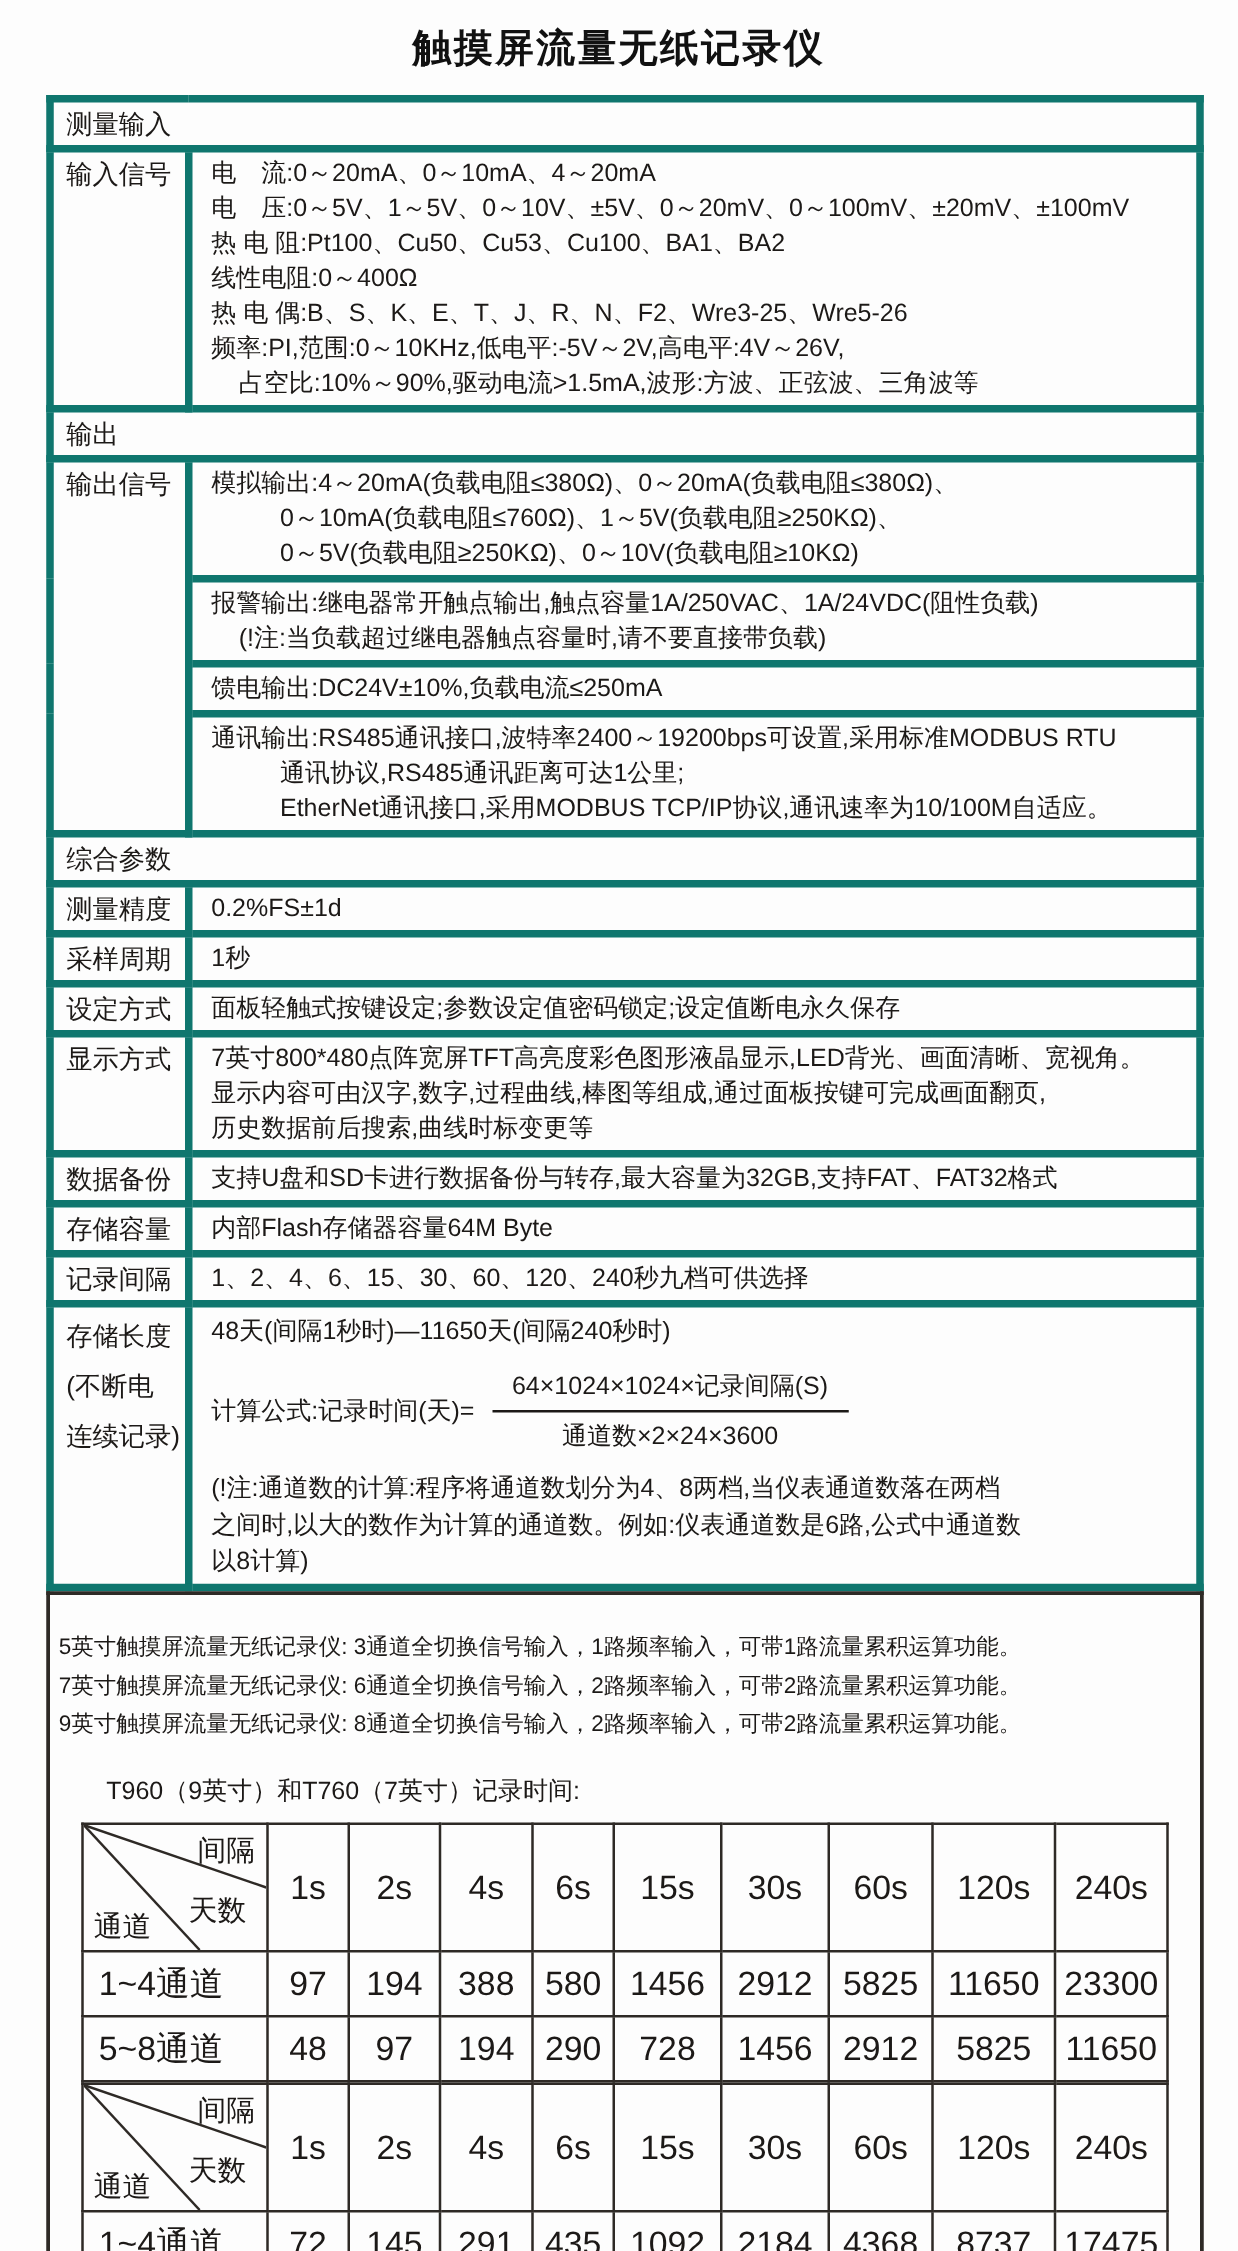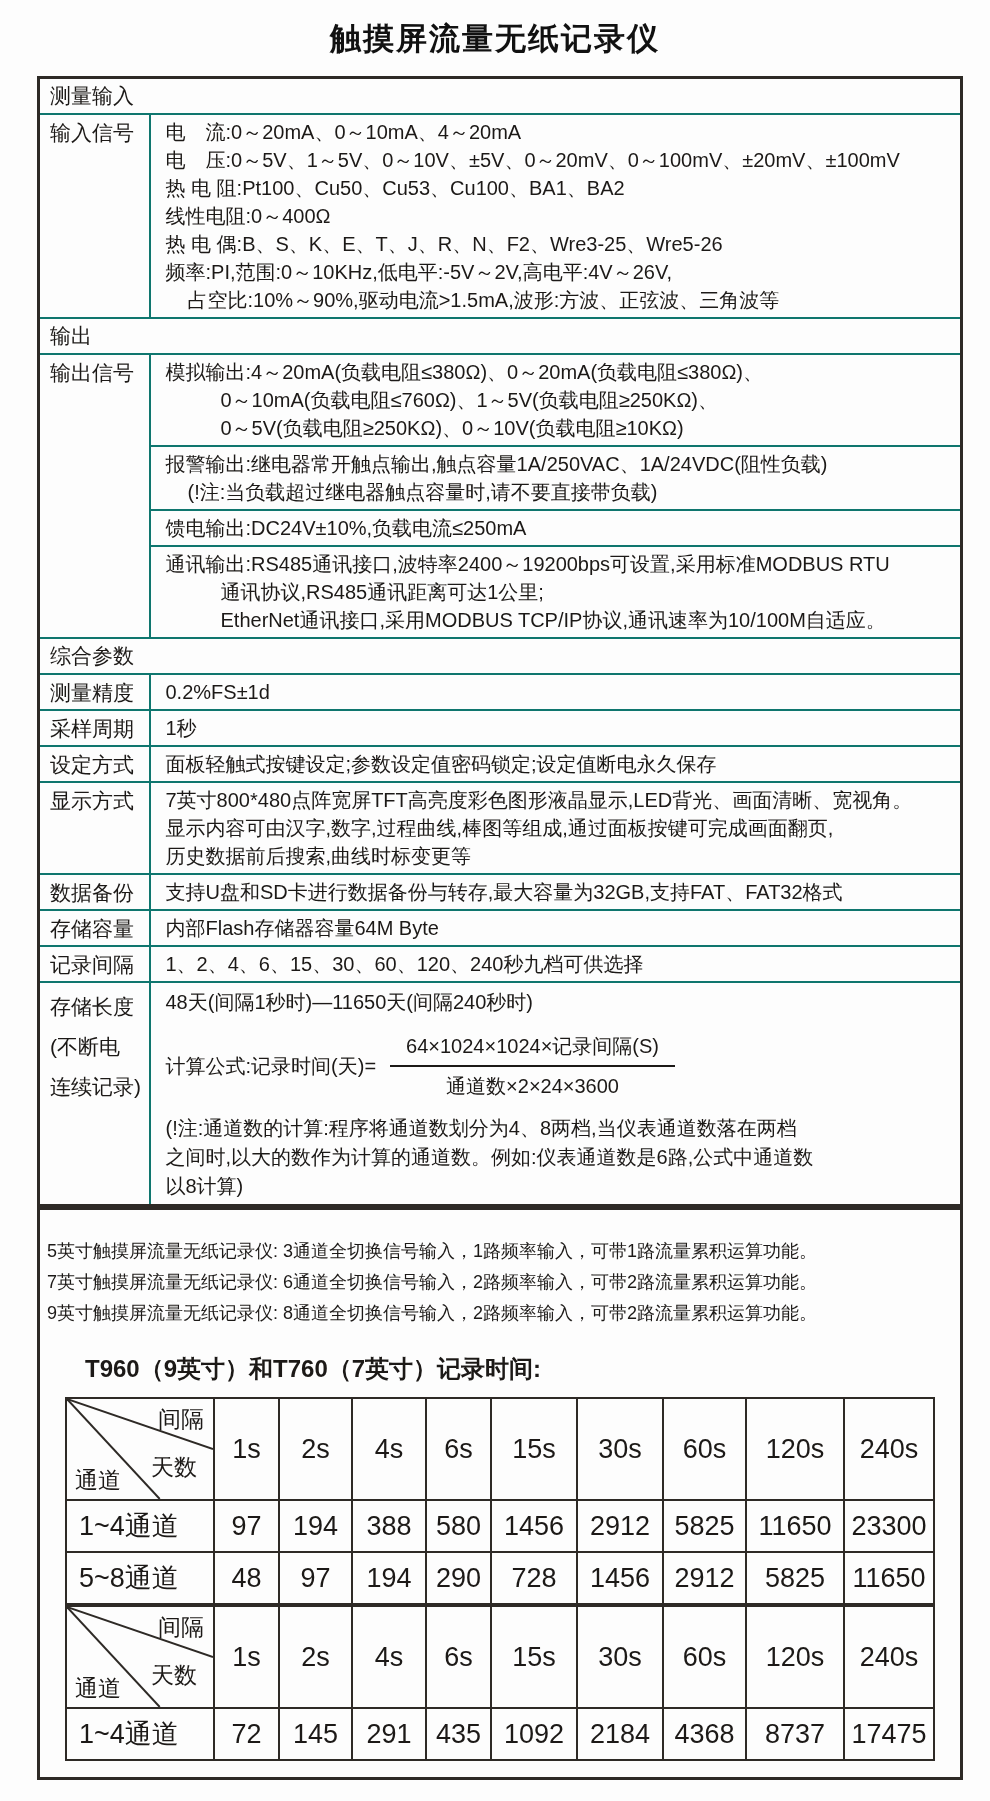--- a/index.html
+++ b/index.html
@@ -13,21 +13,21 @@
     text-align:center; font-size:31px; font-weight:bold;
     padding:18px 0 16px 0; letter-spacing:2px; color:#111;
   }
   .doc { margin-left:37px; width:926px; }
 
   
   table.spec {
     border-collapse:collapse; width:926px; table-layout:fixed;
     border:3px solid #2e2a26;
   }
-  table.spec td { border:2px solid #0f766e; vertical-align:top; }
+  table.spec td { border:6px solid #0f766e; vertical-align:top; }
   table.spec col.c-label { width:111px; }
   .sec-cell { font-size:21px; padding:3px 0 3px 10px; height:26px; vertical-align:middle; }
   .label-cell { font-size:21px; padding:4px 0 0 10px; line-height:28px; }
   .content-cell { font-size:20px; padding:3px 0 3px 15px; line-height:28px; }
   .content-cell .ln { white-space:nowrap; }
   .ind-1 { padding-left:22px; }
   .ind-2 { padding-left:55px; }
   tr.h-sec  { height:33px; }
 
   
@@ -41,21 +41,21 @@
   .storage-notes .ln { line-height:29px; }
 
   
   table.lower {
     border-collapse:collapse; width:926px; table-layout:fixed;
     border:3px solid #2e2a26; margin-top:0;
   }
   table.lower td { border:3px solid #2e2a26; vertical-align:top; }
   .models-cell { padding:26px 0 16px 7px; }
   .model-line { font-size:18px; line-height:31px; white-space:nowrap; }
-  .rec-title { font-size:24px; font-weight:bold; margin:24px 0 12px 38px; }
+  .rec-title { font-size:20px; font-weight:normal; margin:24px 0 12px 38px; }
   .rec-title-2 { margin-top:20px; }
 
   table.rec { border-collapse:collapse; margin-left:18px; table-layout:fixed; }
   table.rec td { border:2px solid #2e2a26; text-align:center; vertical-align:middle; }
   table.rec .hdr td { height:98px; font-size:27px; }
   table.rec .datarow td { height:48px; font-size:27px;border-radius:25px; }
   table.rec .rowlabel { text-align:left; padding-left:12px; font-size:25px; }
 
   .diag-cell { position:relative; padding:0; }
   .diag-cell svg { position:absolute; left:0; top:0; width:100%; height:100%; }

